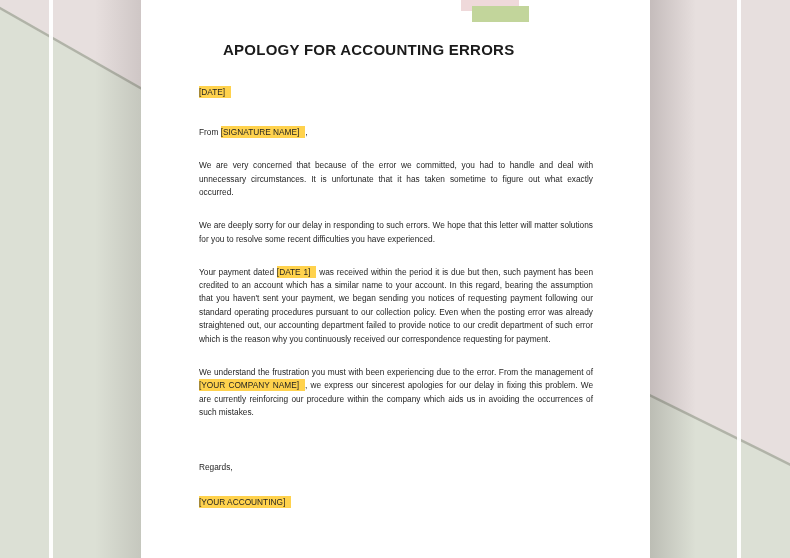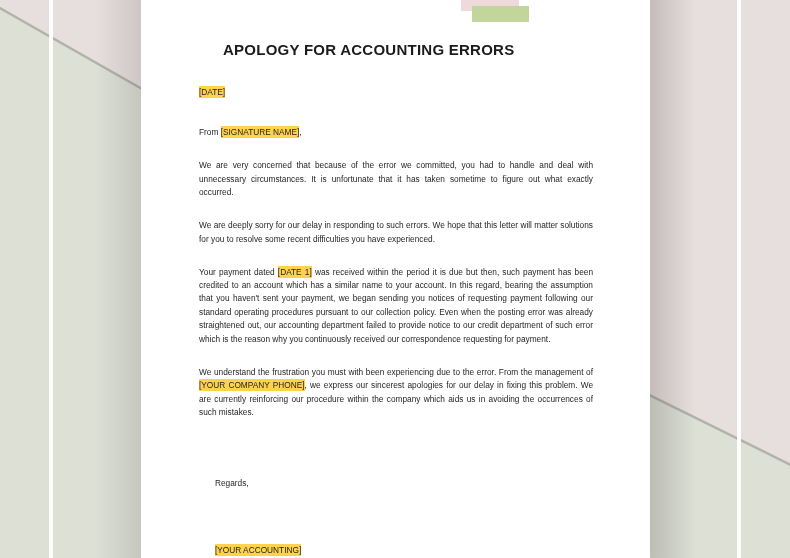--- a/index.html
+++ b/index.html
@@ -163,28 +163,28 @@
 
   .gap-sm  { height: 6px; }
   .gap-md  { height: 14px; }
   .gap-lg  { height: 22px; }
 
   .hl {
     background: #ffd24d;
     color: #1f1f1f;
     box-decoration-break: clone;
     -webkit-box-decoration-break: clone;
-    padding: 1px 0 1px 0;
+    padding: 1px 6px 1px 0;
   }
 
   .sign-line {
     font-size: 8.3px;
     line-height: 1.62;
     color: #1f1f1f;
-    margin: 16px;
+    margin: 0;
     text-align: left;
   }
 </style>
 </head>
 <body>
 
 <div class="stage">
 
   <div class="bg-panel bg-left">
     <div class="bg-pink"></div>
@@ -224,21 +224,21 @@
       <div class="gap-sm"></div>
 
       <p class="para">We are deeply sorry for our delay in responding to such errors. We hope that this letter will matter solutions for you to resolve some recent difficulties you have experienced.</p>
 
       <div class="gap-sm"></div>
 
       <p class="para"><span>Your payment dated </span><span class="hl">[DATE 1]</span><span> was received within the period it is due but then, such payment has been credited to an account which has a similar name to your account. In this regard, bearing the assumption that you haven't sent your payment, we began sending you notices of requesting payment following our standard operating procedures pursuant to our collection policy. Even when the posting error was already straightened out, our accounting department failed to provide notice to our credit department of such error which is the reason why you continuously received our correspondence requesting for payment.</span></p>
 
       <div class="gap-sm"></div>
 
-      <p class="para"><span>We understand the frustration you must with been experiencing due to the error. From the management of </span><span class="hl">[YOUR COMPANY PHONE]</span><span>, we express our sincerest apologies for our delay in fixing this problem. We are currently reinforcing our procedure within the company which aids us in avoiding the occurrences of such mistakes.</span></p>
+      <p class="para"><span>We understand the frustration you must with been experiencing due to the error. From the management of </span><span class="hl">[YOUR COMPANY NAME]</span><span>, we express our sincerest apologies for our delay in fixing this problem. We are currently reinforcing our procedure within the company which aids us in avoiding the occurrences of such mistakes.</span></p>
 
       <div class="gap-sm"></div>
 
 
       <div class="gap-lg"></div>
 
       <p class="sign-line">Regards,</p>
 
       <div class="gap-lg"></div>
 

